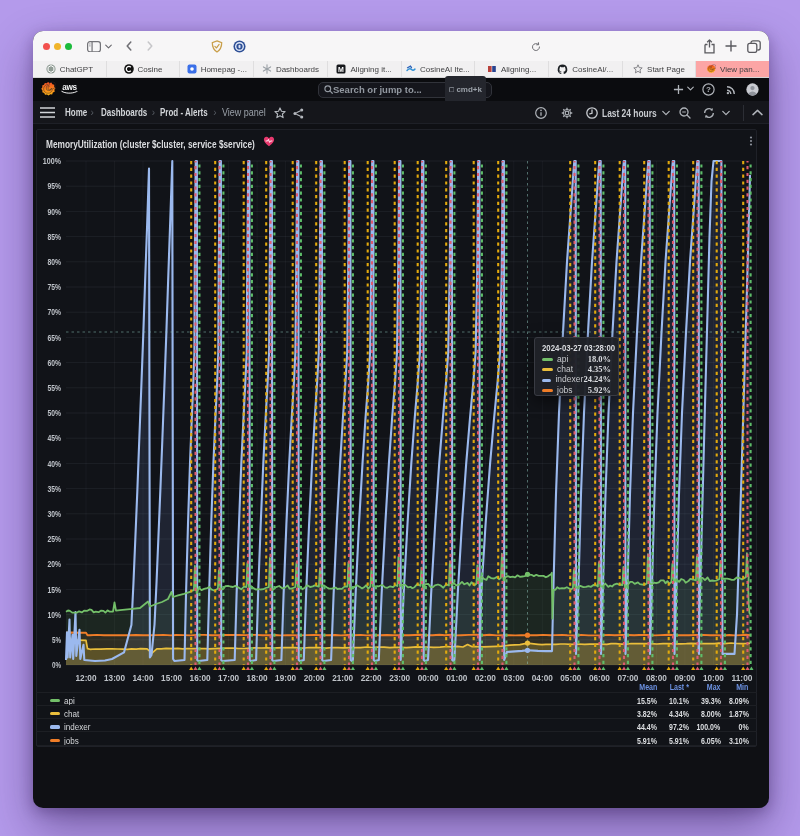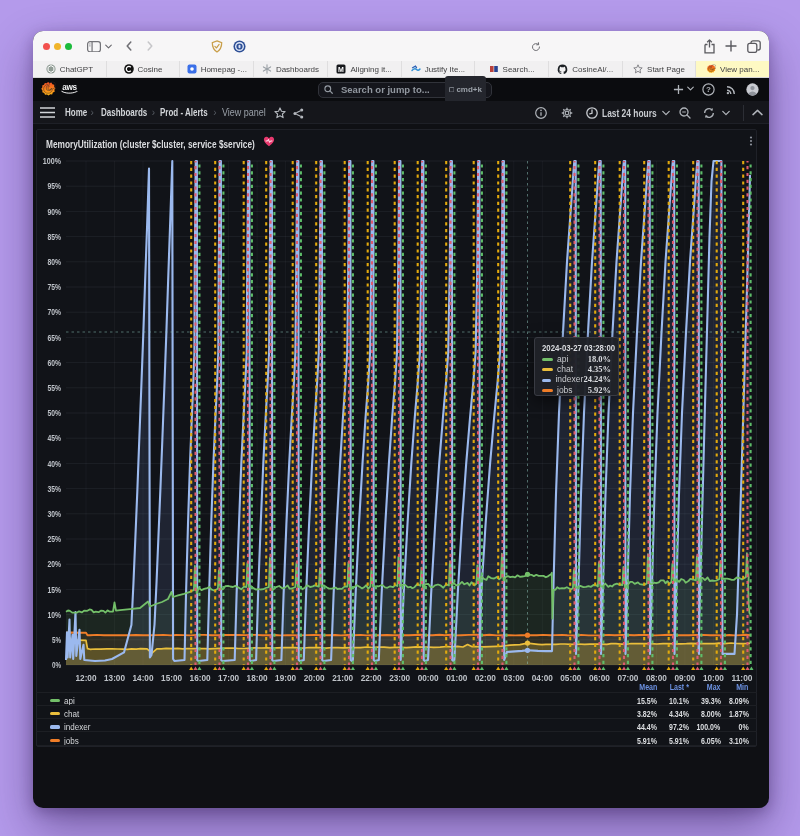--- a/index.html
+++ b/index.html
@@ -3,29 +3,29 @@
   * { margin:0; padding:0; box-sizing:border-box; }
   html,body { width:800px; height:836px; }
   body { font-family:"Liberation Sans", sans-serif; background:#b49aeb; position:relative; overflow:hidden; }
   .win { position:absolute; left:33px; top:31px; width:736px; height:777px; border-radius:10px;
          background:#0f1014; box-shadow:0 20px 45px rgba(35,12,70,0.42), 0 4px 14px rgba(35,12,70,0.30); overflow:hidden; }
   .abs { position:absolute; }
   .titlebar { position:absolute; left:0; top:0; width:100%; height:30px; background:#f7f6f7; }
   .dot { position:absolute; width:7px; height:7px; border-radius:50%; top:12px; }
   .bookbar { position:absolute; left:0; top:30px; width:100%; height:17px; background:#f1f0f1; border-bottom:0.5px solid #d6d5d6; display:flex; }
   .bm { flex:1 1 0; display:flex; align-items:center; justify-content:center; gap:4px; font-size:8px; color:#3f3f41; border-right:1px solid #dfdedf; white-space:nowrap; overflow:hidden; }
-  .bm:last-child { border-right:none; background:#fef9c3; }
+  .bm:last-child { border-right:none; background:#fca5a5; }
   .addr { position:absolute; left:220px; top:7.5px; width:293px; height:17.5px; background:#fff; border-radius:6px;
           box-shadow:0 0 0 0.5px rgba(0,0,0,0.13), 0 1px 2px rgba(0,0,0,0.05); display:flex; align-items:center;
           padding-left:30px; font-size:10.5px; color:#3a3a3c; white-space:nowrap; }
   .addr .u { display:inline-block; transform:scaleX(0.78); transform-origin:0 50%; }
   .gnav { position:absolute; left:0; top:46.5px; width:100%; height:23px; background:#0b0c0f; }
   .gcrumb { position:absolute; left:0; top:69.5px; width:100%; height:23.5px; background:#15161b; border-bottom:1px solid #1e2027; }
   .search { position:absolute; left:285px; top:50.5px; width:174px; height:16px; background:#15161c; border:1px solid #31333a; border-radius:5px;
-            display:flex; align-items:center; font-size:9.5px; font-weight:600; color:#9298a0; padding:0 5px; gap:8px; white-space:nowrap;justify-content:center;}
+            display:flex; align-items:center; font-size:9.5px; font-weight:600; color:#9298a0; padding:0 5px; gap:0; white-space:nowrap;justify-content:center;}
   .kbd { margin-left:auto; background:#24262d; border-radius:3px; font-size:8px; padding:9px 4px; color:#9aa0a8; font-weight:600;}
   .cr { position:absolute; top:76px; font-size:10px; font-weight:700; color:#d3d6da; transform:scaleX(0.8); transform-origin:0 50%; white-space:nowrap;}
   .cr.sep { color:#565b63; font-weight:400; transform:none; }
   .cr.dim { color:#9aa0a8; font-weight:400; transform:scaleX(0.9); }
   .panel { position:absolute; left:3px; top:98px; width:721px; height:618px; background:#111318; border:1px solid #1f2128; border-radius:2px; }
   .tooltip { position:absolute; left:501px; top:305.5px; width:85px; height:59px; background:rgba(32,34,40,0.97);
              border:1px solid #393b43; border-radius:3px; box-shadow:0 4px 16px rgba(0,0,0,0.55); z-index:5; padding:4.5px 7px; }
   .tt-title { font-size:9.5px; font-weight:700; color:#dadce0; white-space:nowrap; transform:scaleX(0.82); transform-origin:0 50%;}
   .tt-row { display:flex; align-items:center; margin-top:3px; font-size:8.5px; color:#c7c9cd; line-height:7.2px;}
   .tt-bar { width:11px; height:3px; border-radius:1.5px; margin-right:4px; }
@@ -121,28 +121,28 @@
           <rect x="0.5" y="0.5" width="9" height="9" rx="1.5" fill="#16181c"></rect>
           <text x="5" y="7.6" font-size="7" font-weight="bold" fill="#fff" text-anchor="middle" font-family="Liberation Sans">M</text>
         </svg>
         <span>Aligning it...</span>
       </div>
       <div class="bm">
         <svg class="ic" width="10" height="10" viewBox="0 0 10 10">
           <path d="M1 6.5 C3 4.5 4.5 4.5 5.5 5.5 C6.5 6.5 8 6.5 9 5" fill="none" stroke="#2f8fd4" stroke-width="1.4" stroke-linecap="round"></path>
           <path d="M1.5 3.8 L4.5 2.2 L5.5 3.6" fill="none" stroke="#2a61b8" stroke-width="1.3" stroke-linecap="round"></path>
         </svg>
-        <span>Justify Ite...</span>
+        <span>CosineAl Ite...</span>
       </div>
       <div class="bm">
         <svg class="ic" width="10" height="10" viewBox="0 0 10 10">
           <rect x="1" y="2" width="3.6" height="6" fill="#b8413c"></rect>
           <rect x="5.2" y="2" width="3.6" height="6" fill="#27438f"></rect>
         </svg>
-        <span>Search...</span>
+        <span>Aligning...</span>
       </div>
       <div class="bm">
         <svg class="ic" width="11" height="11" viewBox="0 0 11 11">
           <path d="M5.5 0.6 A4.9 4.9 0 0 0 3.9 10.1 C4.2 10.15 4.3 10 4.3 9.8 V9 C3 9.3 2.7 8.4 2.7 8.4 C2.4 7.9 2.2 7.7 2.2 7.7 C1.8 7.4 2.3 7.4 2.3 7.4 C2.8 7.45 3 7.9 3 7.9 C3.4 8.6 4.1 8.4 4.4 8.3 C4.4 8 4.5 7.8 4.6 7.7 C3.5 7.6 2.4 7.2 2.4 5.3 C2.4 4.8 2.6 4.4 2.9 4 C2.9 3.9 2.7 3.4 3 2.8 C3 2.8 3.4 2.7 4.3 3.3 A4.6 4.6 0 0 1 6.7 3.3 C7.6 2.7 8 2.8 8 2.8 C8.3 3.4 8.1 3.9 8.1 4 C8.4 4.4 8.6 4.8 8.6 5.3 C8.6 7.2 7.5 7.6 6.4 7.7 C6.5 7.85 6.7 8.1 6.7 8.5 V9.8 C6.7 10 6.8 10.15 7.1 10.1 A4.9 4.9 0 0 0 5.5 0.6 Z" fill="#1b1f23"></path>
         </svg>
         <span>CosineAl/...</span>
       </div>
       <div class="bm">
         <svg class="ic" width="10" height="10" viewBox="0 0 10 10">
           <path d="M5 0.8 L6.2 3.6 L9.2 3.9 L7 5.9 L7.6 8.9 L5 7.3 L2.4 8.9 L3 5.9 L0.8 3.9 L3.8 3.6 Z" fill="none" stroke="#7c7c80" stroke-width="0.9" stroke-linejoin="round"></path>

